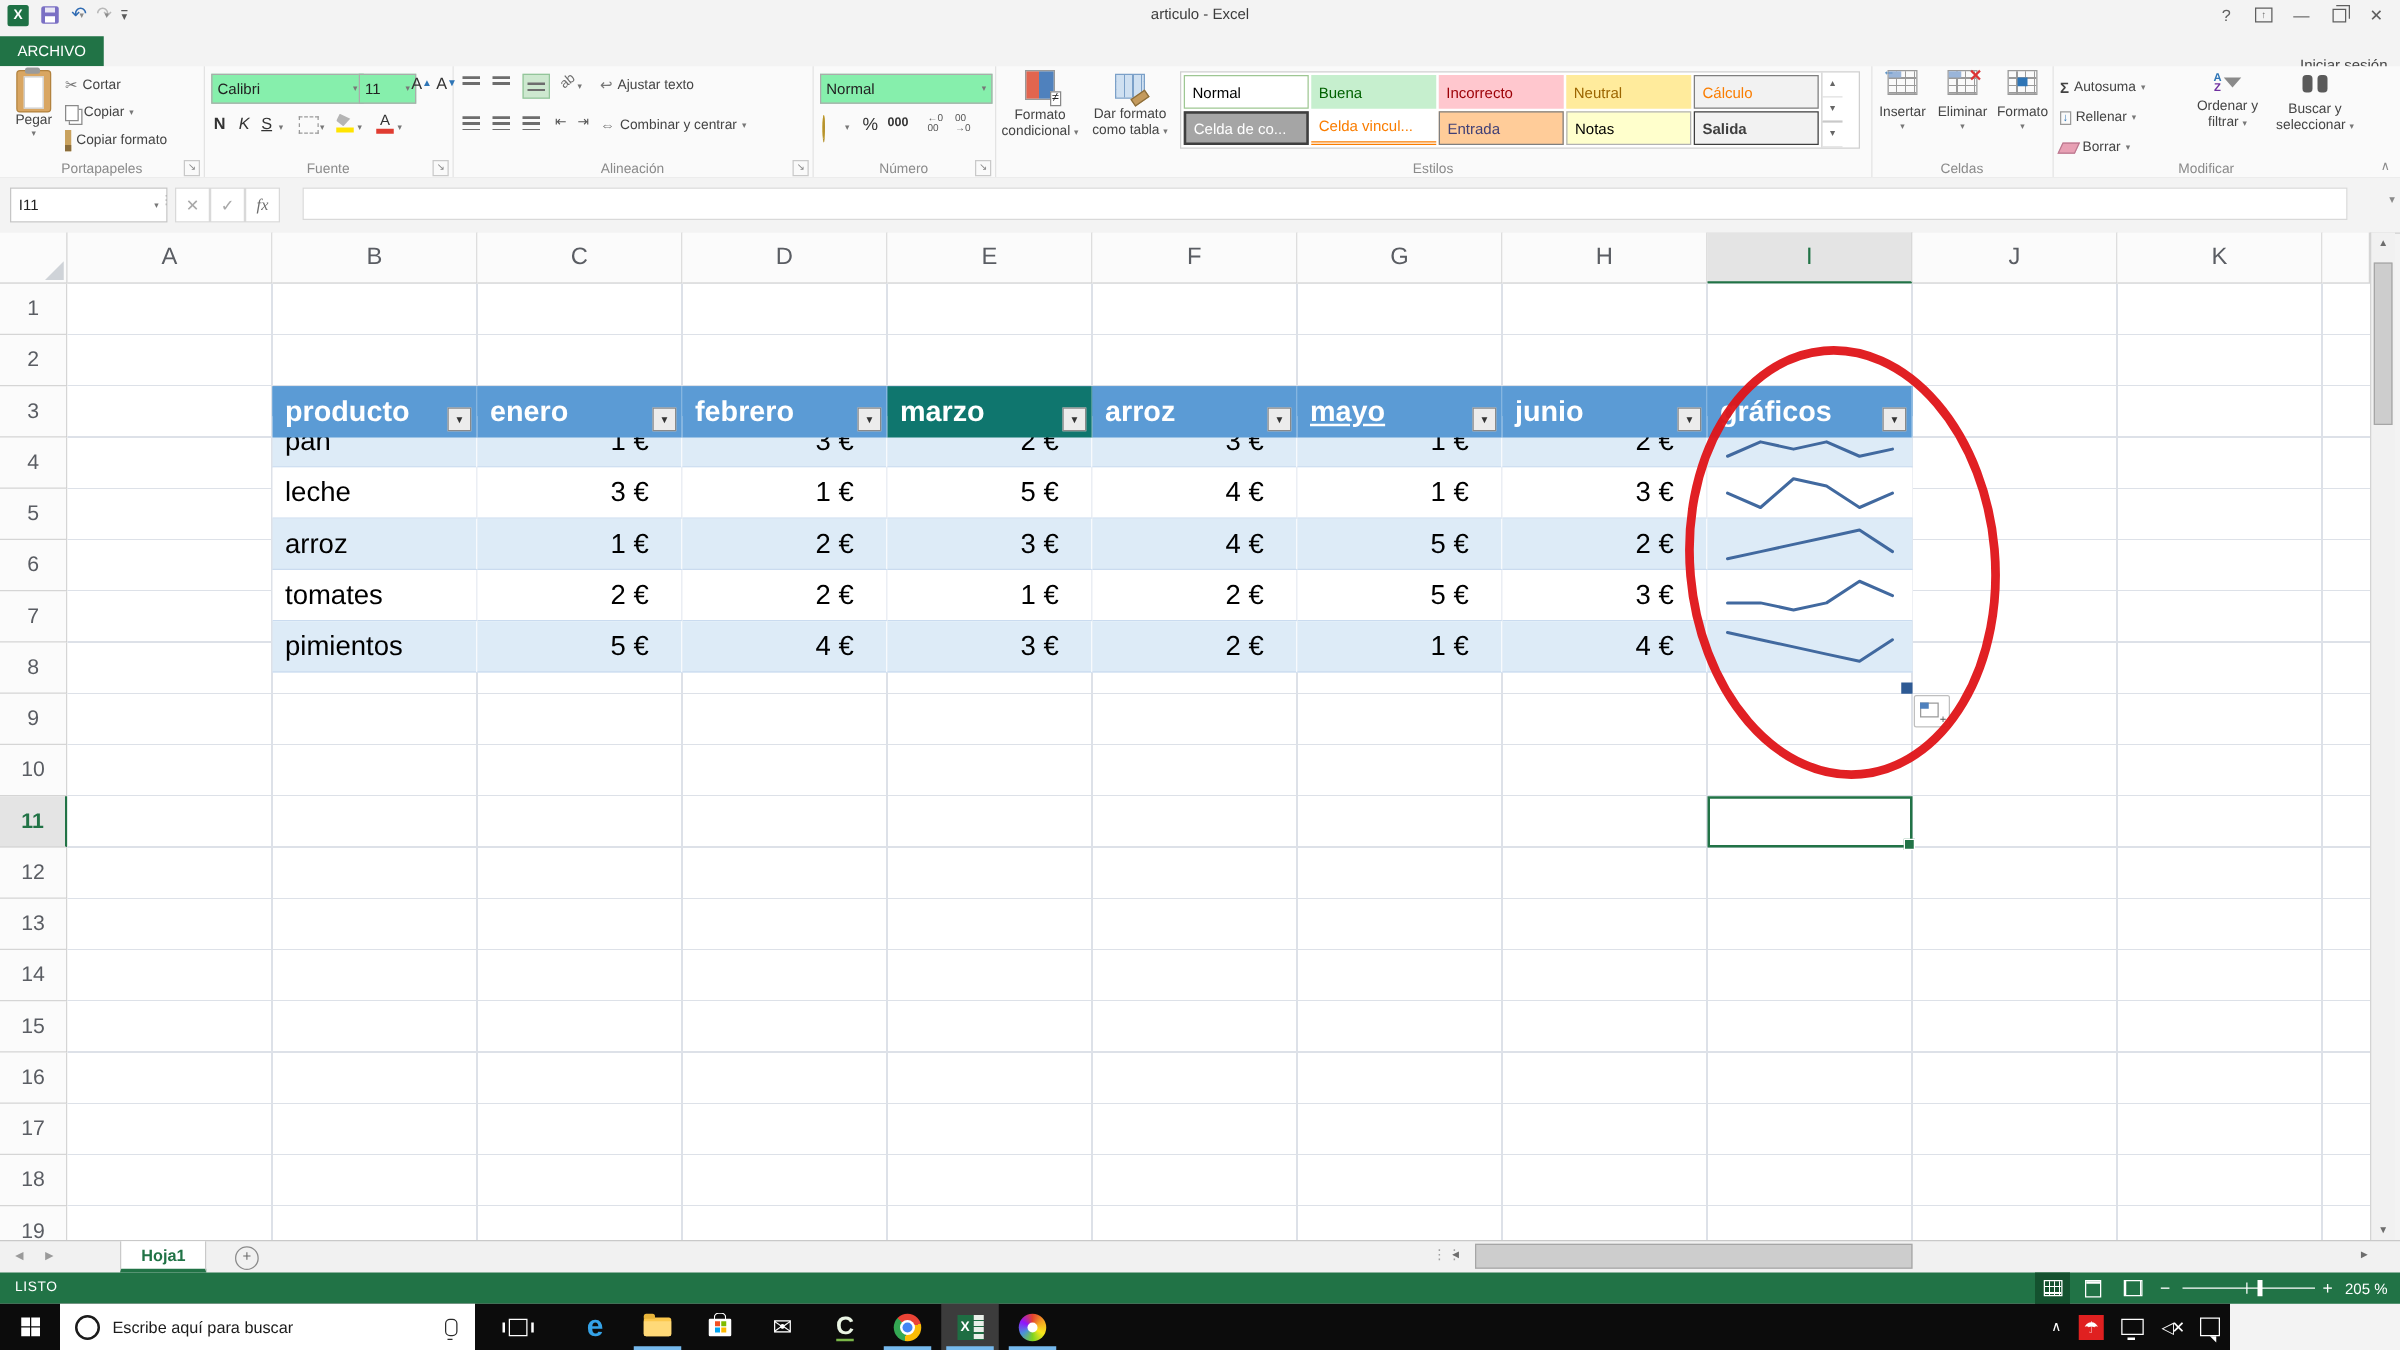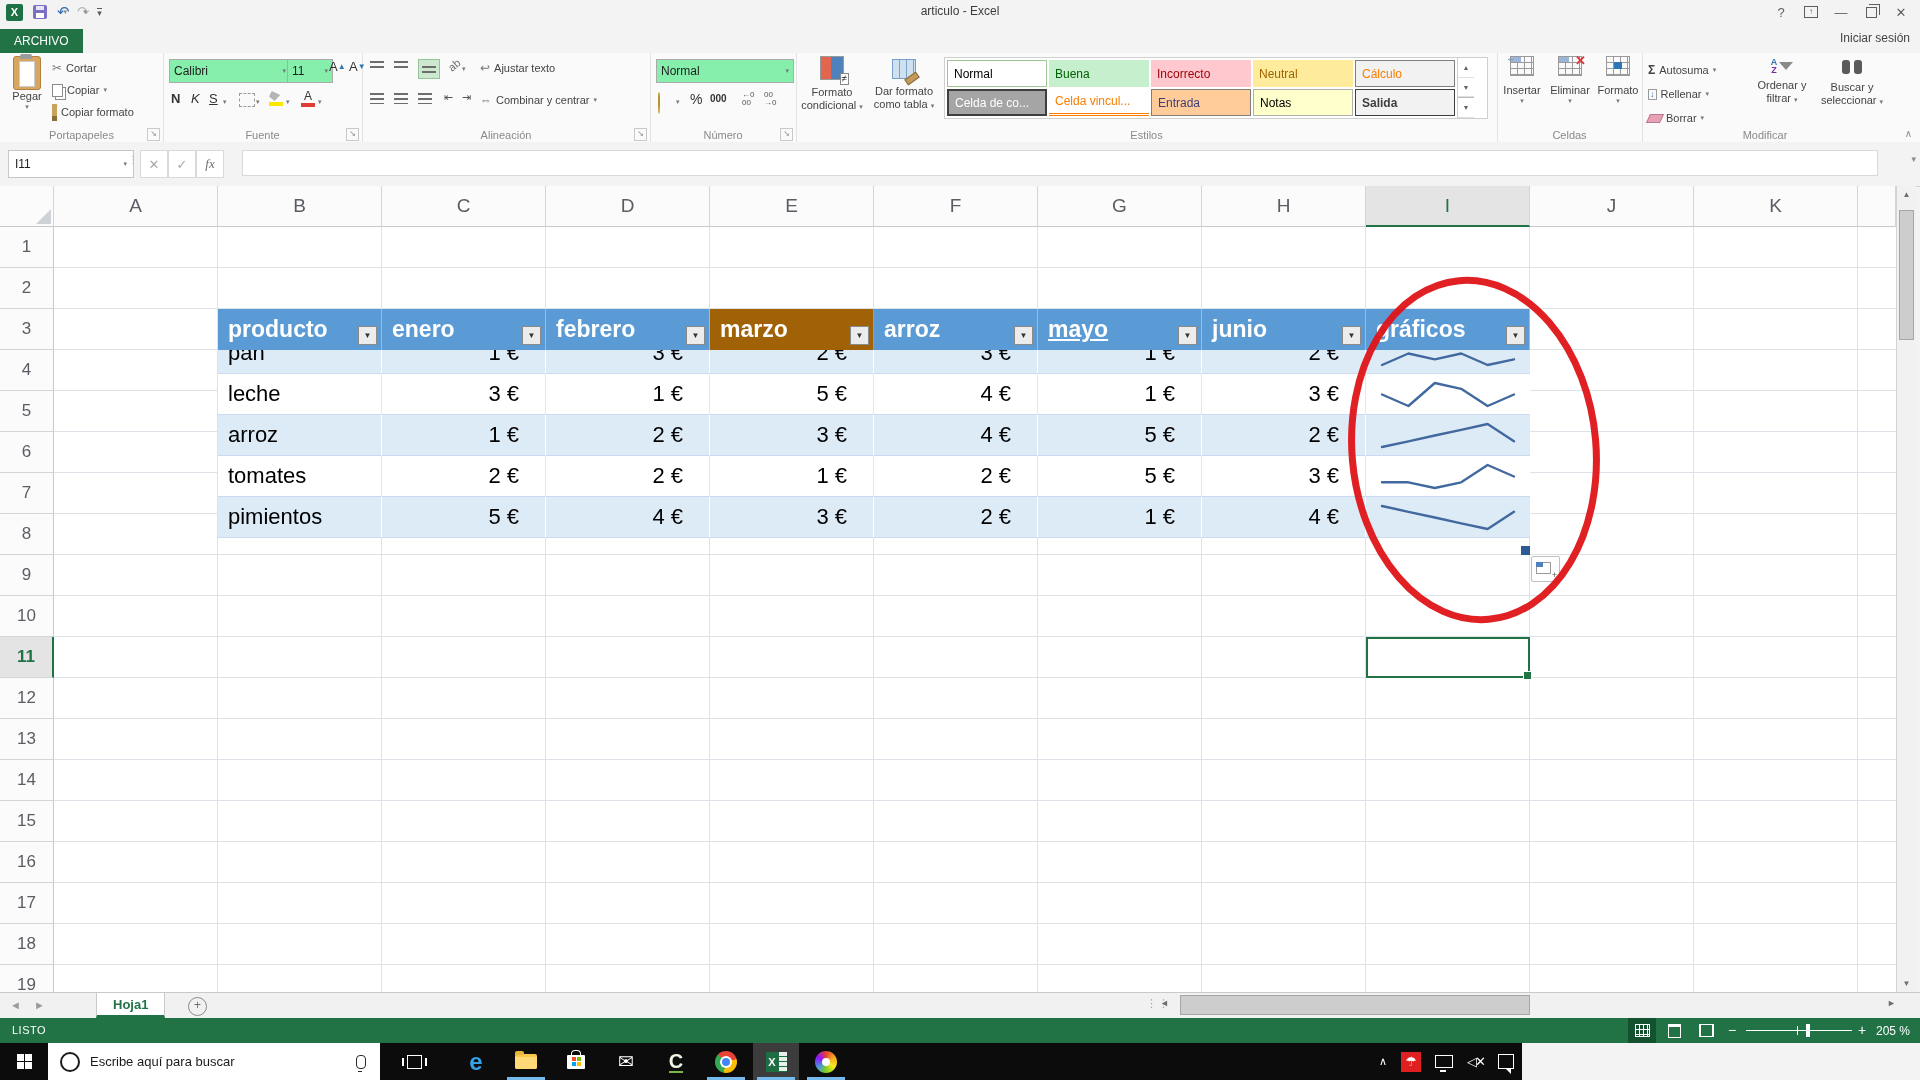--- a/index.html
+++ b/index.html
@@ -21,21 +21,21 @@
   .winbtns{position:absolute;right:4px;top:0;height:24px;display:flex;align-items:center;}
   .wb{width:30px;height:22px;display:flex;align-items:center;justify-content:center;color:#5f5f5f;font-size:13px;}
   .restore-ic{width:9px;height:9px;border:1px solid #5f5f5f;box-shadow:2px -2px 0 -0px #f3f3f3,3px -3px 0 0px #5f5f5f;}
   .ribopt{width:12px;height:10px;border:1px solid #5f5f5f;font-size:8px;line-height:9px;text-align:center;color:#5f5f5f;}
 
   
   .tabrow{position:absolute;left:0;top:24px;width:1920px;height:29px;background:#f3f3f3;display:flex;align-items:flex-end;}
   .ftab{height:24px;background:#217346;color:#fff;font-size:12px;padding:0 14px;display:flex;align-items:center;margin-right:4px;}
   .rtab{height:24px;color:#444;font-size:12px;padding:0 14px;display:flex;align-items:center;}
   .rtab.active{background:#fafafa;color:#217346;border:1px solid #d4d4d4;border-bottom:none;}
-  .signin{position:absolute;right:10px;top:7px;font-size:12px;color:#444;}
+  .signin{position:absolute;right:10px;top:21px;font-size:12px;color:#444;}
 
   
   .ribbon{position:absolute;left:0;top:53px;width:1920px;height:89px;background:#fafafa;border-bottom:1px solid #d0d0d0;}
   .rgroup{position:absolute;top:0;height:89px;border-right:1px solid #e3e3e3;}
   .glabel{position:absolute;left:0;bottom:1px;width:100%;text-align:center;font-size:11px;color:#8a8a8a;}
   .launcher{position:absolute;right:3px;bottom:1px;width:11px;height:11px;border:1px solid #c9c9c9;color:#8a8a8a;font-size:8px;line-height:9px;text-align:center;}
   .collapse{position:absolute;right:8px;bottom:3px;color:#8a8a8a;font-size:10px;}
   .bigbtn{position:absolute;top:3px;height:72px;display:flex;flex-direction:column;align-items:center;justify-content:flex-start;font-size:11px;color:#444;text-align:center;}
   .bigbtn .bl{line-height:13px;}
   .sbtn{display:flex;align-items:center;gap:4px;height:22px;font-size:11px;color:#444;white-space:nowrap;}
@@ -137,21 +137,21 @@
   .vic2{width:11px;height:12px;border:1px solid #fff;box-shadow:inset 0 2px 0 #fff;}
   .vic3{width:13px;height:11px;border:1px solid #fff;box-shadow:inset 3px 0 0 -2px #fff,inset -3px 0 0 -2px #fff;}
   .zminus{position:absolute;left:1728px;top:4px;font-size:14px;}
   .ztrack{position:absolute;left:1746px;top:12px;width:106px;height:1px;background:#fff;}
   .ztick{position:absolute;left:1797px;top:8px;width:1px;height:9px;background:#fff;}
   .zthumb{position:absolute;left:1806px;top:6px;width:4px;height:13px;background:#fff;}
   .zplus{position:absolute;left:1858px;top:4px;font-size:14px;}
   .zoomtxt{position:absolute;right:10px;top:6px;font-size:12px;}
 
   
-  .taskbar{position:absolute;left:0;top:1043px;width:1522px;height:37px;background:#0c0c0c;}
+  .taskbar{position:absolute;left:0;top:1043px;width:1784px;height:37px;background:#0c0c0c;}
   .startbtn{position:absolute;left:0;top:0;width:48px;height:37px;display:flex;align-items:center;justify-content:center;}
   .winlogo{display:grid;grid-template-columns:7px 7px;grid-auto-rows:7px;gap:1px;}
   .winlogo span{background:#fff;}
   .searchbox{position:absolute;left:48px;top:0;width:332px;height:37px;background:#fff;display:flex;align-items:center;}
   .cring{width:16px;height:16px;border:2px solid #1b1b1b;border-radius:50%;margin:0 10px 0 12px;}
   .stext{font-size:13px;color:#1b1b1b;flex:1;}
   .micic{width:8px;height:12px;border:1.5px solid #2b2b2b;border-radius:4px;margin-right:14px;position:relative;}
   .micic:after{content:"";position:absolute;left:1px;bottom:-4px;width:4px;height:2px;border-bottom:1.5px solid #2b2b2b;}
   .tvic{width:13px;height:12px;border:1.5px solid #fff;position:relative;}
   .tvic:before,.tvic:after{content:"";position:absolute;top:2px;width:2px;height:8px;background:#fff;}
@@ -502,21 +502,21 @@
             <div class="filterbtn">▼</div>
           </div>
           <div class="thc" style="background: rgb(91, 155, 213);">
             <span>enero</span>
             <div class="filterbtn">▼</div>
           </div>
           <div class="thc" style="background: rgb(91, 155, 213);">
             <span>febrero</span>
             <div class="filterbtn">▼</div>
           </div>
-          <div class="thc" style="background: #a16207;">
+          <div class="thc" style="background: #0f766e;">
             <span>marzo</span>
             <div class="filterbtn">▼</div>
           </div>
           <div class="thc" style="background: rgb(91, 155, 213);">
             <span>arroz</span>
             <div class="filterbtn">▼</div>
           </div>
           <div class="thc" style="background: rgb(91, 155, 213); text-decoration: underline;">
             <span>mayo</span>
             <div class="filterbtn">▼</div>

